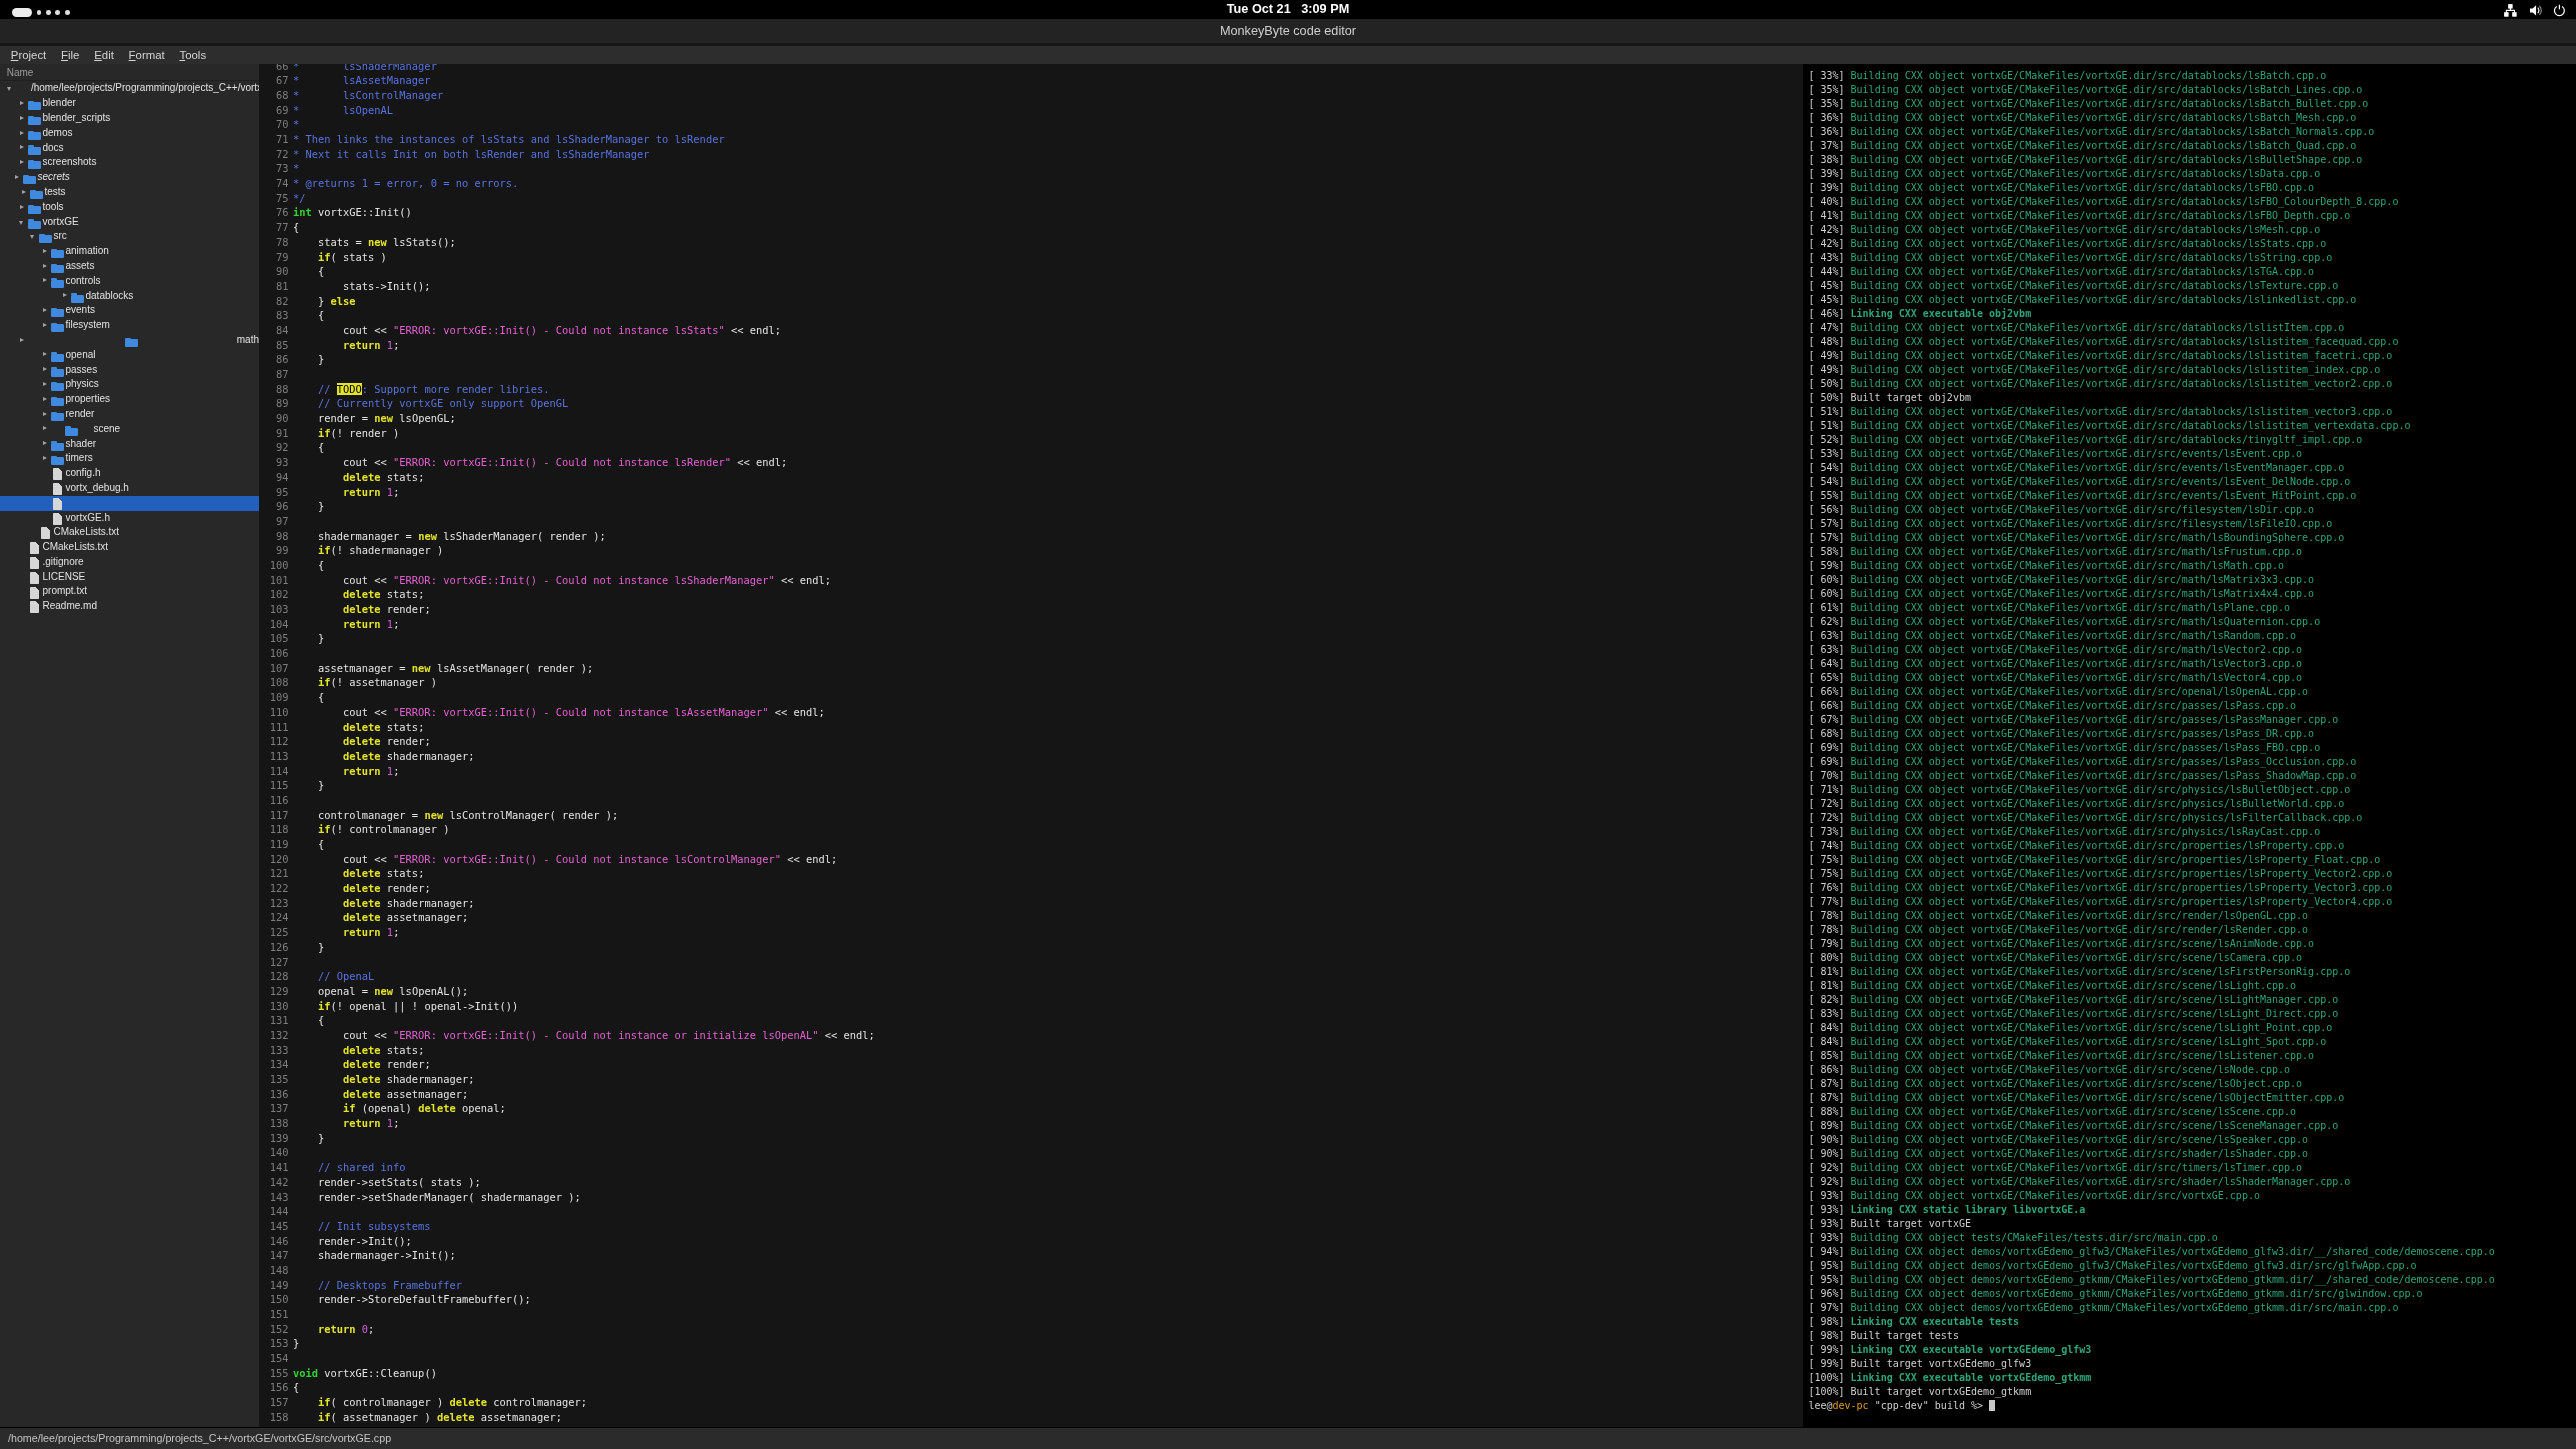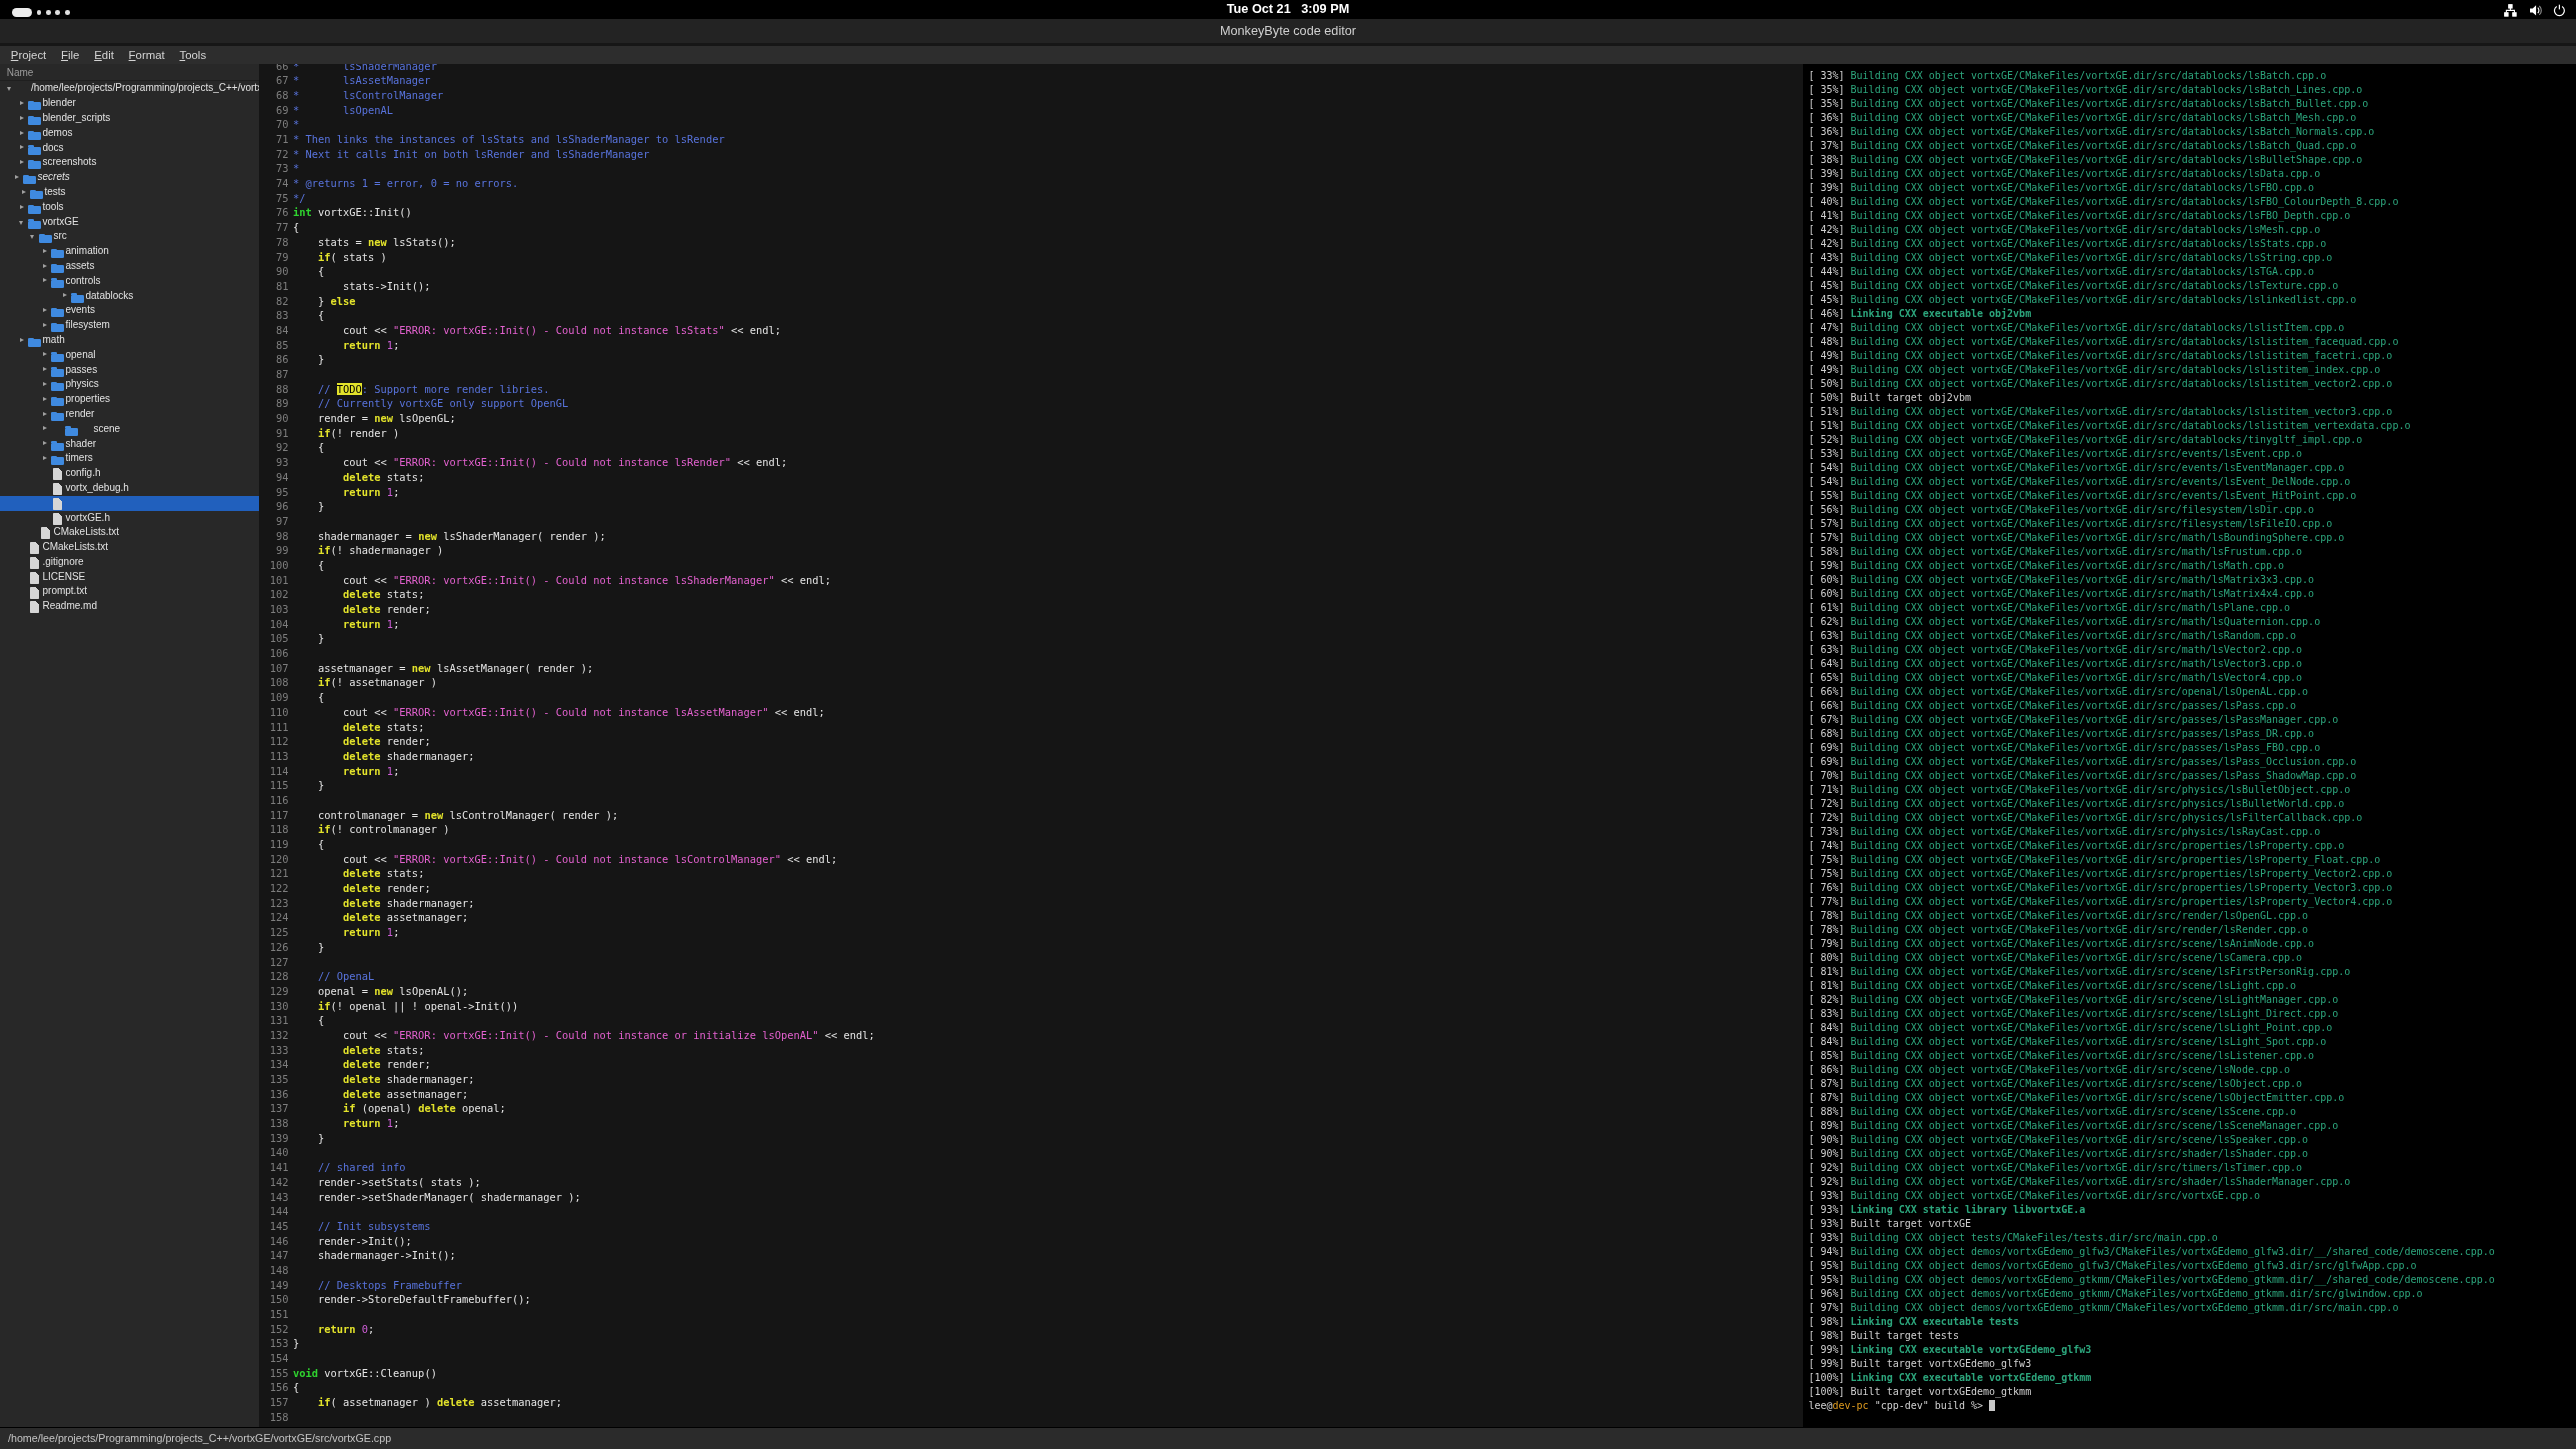--- a/index.html
+++ b/index.html
@@ -199,21 +199,21 @@
       <div class="tree-row" style="padding-left: 40px;">
         <span class="chev right"></span>
         <span class="ticon folder"></span>
         <span class="lbl">events</span>
       </div>
       <div class="tree-row" style="padding-left: 40px;">
         <span class="chev right"></span>
         <span class="ticon folder"></span>
         <span class="lbl">filesystem</span>
       </div>
-      <div class="tree-row" style="padding-left: 17px;">
+      <div class="tree-row" style="padding-left: 17px; justify-content: space-between;">
         <span class="chev right"></span>
         <span class="ticon folder"></span>
         <span class="lbl">math</span>
       </div>
       <div class="tree-row" style="padding-left: 40px;">
         <span class="chev right"></span>
         <span class="ticon folder"></span>
         <span class="lbl">openal</span>
       </div>
       <div class="tree-row" style="padding-left: 40px;">
@@ -486,20 +486,21 @@
         <div class="code-line"><span class="sg-n">    shadermanager-&gt;Init();</span></div>
         <div class="code-line"></div>
         <div class="code-line"><span class="sg-c">    // Desktops Framebuffer</span></div>
         <div class="code-line"><span class="sg-n">    render-&gt;StoreDefaultFramebuffer();</span></div>
         <div class="code-line"></div>
         <div class="code-line"><span class="sg-n">    </span><span class="sg-y">return</span><span class="sg-n"> </span><span class="sg-m">0</span><span class="sg-n">;</span></div>
         <div class="code-line"><span class="sg-n">}</span></div>
         <div class="code-line"></div>
         <div class="code-line"><span class="sg-k">void</span><span class="sg-n"> vortxGE::Cleanup()</span></div>
         <div class="code-line"><span class="sg-n">{</span></div>
+        <div class="code-line"><span class="sg-n">    </span><span class="sg-y">if</span><span class="sg-n">( controlmanager ) </span><span class="sg-y">delete</span><span class="sg-n"> controlmanager;</span></div>
         <div class="code-line"><span class="sg-n">    </span><span class="sg-y">if</span><span class="sg-n">( assetmanager ) </span><span class="sg-y">delete</span><span class="sg-n"> assetmanager;</span></div>
       </div>
   </div>
 </div>
 
 <div class="terminal">
     <div class="term-line"><span class="sg-w">[ 33%] </span><span class="sg-g">Building CXX object vortxGE/CMakeFiles/vortxGE.dir/src/datablocks/lsBatch.cpp.o</span></div>
     <div class="term-line"><span class="sg-w">[ 35%] </span><span class="sg-g">Building CXX object vortxGE/CMakeFiles/vortxGE.dir/src/datablocks/lsBatch_Lines.cpp.o</span></div>
     <div class="term-line"><span class="sg-w">[ 35%] </span><span class="sg-g">Building CXX object vortxGE/CMakeFiles/vortxGE.dir/src/datablocks/lsBatch_Bullet.cpp.o</span></div>
     <div class="term-line"><span class="sg-w">[ 36%] </span><span class="sg-g">Building CXX object vortxGE/CMakeFiles/vortxGE.dir/src/datablocks/lsBatch_Mesh.cpp.o</span></div>

